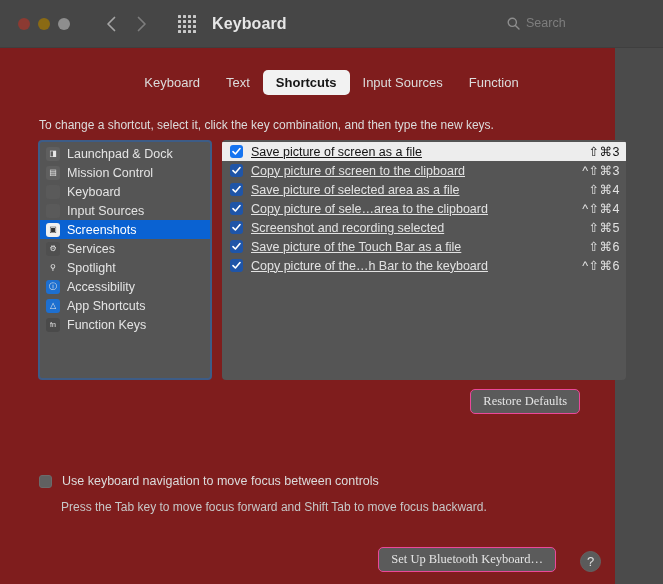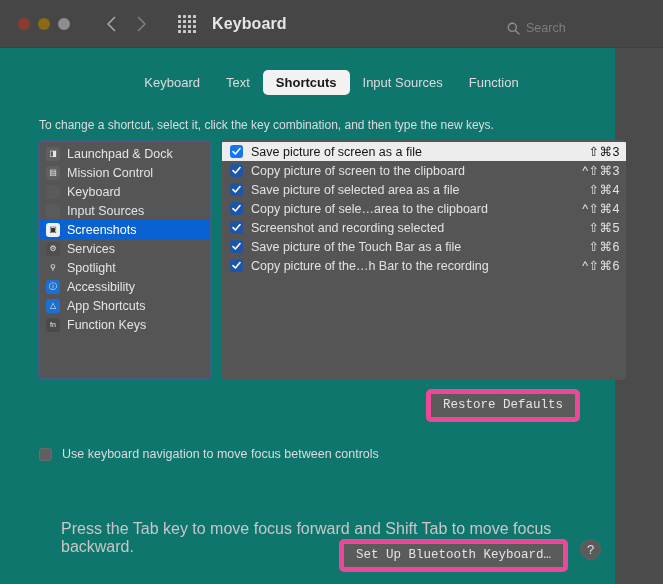--- a/index.html
+++ b/index.html
@@ -4,21 +4,21 @@
 <style>
   * { box-sizing: border-box; margin: 0; padding: 0; }
   html, body {
     width: 663px; height: 584px;
     background: #4b4b4b;
     font-family: "Liberation Sans", sans-serif;
     overflow: hidden;
   }
   #app {
     position: relative; width: 615px; height: 584px;
-    background: #0f766e; color: #d8d8d8;
+    background: #7f1d1d; color: #d8d8d8;
   }
 
   
   .titlebar {
     position: absolute; left: 0; top: 0; width: 663px; height: 48px;
     background: #464646;
     border-bottom: 1px solid #3f3f3f;
     display: flex; align-items: center;
   }
   .traffic { display: flex; gap: 8px; margin-left: 18px; }
@@ -42,21 +42,21 @@
   }
   .grid-icon i { display: block; width: 3px; height: 3px; background: #c9c9c9; border-radius: 0.5px; }
 
   .win-title {
     margin-left: 14px; font-size: 16px; font-weight: bold; color: #e6e6e6;
     letter-spacing: 0.1px;
   }
 
   .searchbox {
     position: absolute; right: 14px; top: 11px; width: 150px; height: 24px;
-    display: flex; align-items: flex-end; gap: 6px; padding: 0 8px;
+    display: flex; align-items: center; gap: 6px; padding: 0 8px;
     border-radius: 5px; background: transparent;
   }
   .searchbox .mag { color: #8e8e8e; display: flex; }
   .search-input {
     background: transparent; border: 0; outline: none;
     color: #bdbdbd; font-family: inherit; font-size: 12.5px; width: 110px;
   }
   .search-input::placeholder { color: #7e7e7e; }
 
   
@@ -112,48 +112,48 @@
     height: 19px; display: flex; align-items: center; padding: 0 6px 0 8px;
     font-size: 12.5px; color: #e2e2e2; gap: 8px;
   }
   .sc-row.sel { background: #ededed; color: #141414; }
   .cb {
     width: 13px; height: 13px; border-radius: 3px; flex: none;
     background: #1f55a8; display: flex; align-items: center; justify-content: center;
   }
   .sc-row.sel .cb { background: #1574f0; }
   .cb svg { display: block; }
-  .sc-name { flex: 1; white-space: nowrap; overflow: hidden; text-overflow: ellipsis; }
+  .sc-name { flex: 1; white-space: nowrap; overflow: hidden; text-overflow: ellipsis; text-decoration: underline; }
   .sc-keys { font-size: 12.5px; letter-spacing: 0.5px; white-space: nowrap; }
 
   
   .btn {
-    background: #5b5b5b; border: 5px solid #ec4899; border-radius: 5px;
-    color: #e4e4e4; font-family: Liberation Mono, monospace; font-size: 12.5px;
+    background: #5b5b5b; border: 1px solid #ec4899; border-radius: 5px;
+    color: #e4e4e4; font-family: Liberation Serif, serif; font-size: 12.5px;
     padding: 4px 12px; line-height: 15px; white-space: nowrap;
   }
   .restore { position: absolute; right: 35px; top: 389px; }
 
   .kbnav {
-    position: absolute; left: 39px; top: 447px;
+    position: absolute; left: 39px; top: 474px;
     display: flex; align-items: center; gap: 10px;
     font-size: 12.5px; color: #dcdcdc;
   }
   .cb-empty {
     width: 13px; height: 13px; border-radius: 3px; flex: none;
     background: #606060; border: 1px solid #6b6b6b;
   }
   .kbnav-sub {
     position: absolute; left: 61px; top: 500px;
-    font-size: 16px; color: #c7c7c7; margin-top: 20px;
+    font-size: 12px; color: #c7c7c7;
   }
 
   .footer {
     position: absolute; right: 14px; bottom: 12px;
-    display: flex; align-items: flex-start; gap: 12px;
+    display: flex; align-items: flex-end; gap: 24px;
   }
   .helpbtn {
     width: 21px; height: 21px; border-radius: 50%;
     background: #5b5b5b; border: 1px solid #636363;
     color: #e0e0e0; font-size: 13px; line-height: 19px; text-align: center;
   }
 </style>
 </head>
 <body>
 
@@ -318,21 +318,21 @@
       </span>
       <span class="sc-name">Save picture of the Touch Bar as a file</span>
       <span class="sc-keys">⇧⌘6</span>
     </div>
     <div class="sc-row">
       <span class="cb">
         <svg width="9" height="9" viewBox="0 0 9 9">
             <path d="M1 4.6 L3.4 7 L8 1.6" stroke="#fff" stroke-width="1.6" fill="none" stroke-linecap="round" stroke-linejoin="round"></path>
           </svg>
       </span>
-      <span class="sc-name">Copy picture of the…h Bar to the recording</span>
+      <span class="sc-name">Copy picture of the…h Bar to the keyboard</span>
       <span class="sc-keys">^⇧⌘6</span>
     </div>
   </div>
 
   <button class="btn restore">Restore Defaults</button>
 
   <div class="kbnav">
     <span class="cb-empty"></span>
     <span>Use keyboard navigation to move focus between controls</span>
   </div>

